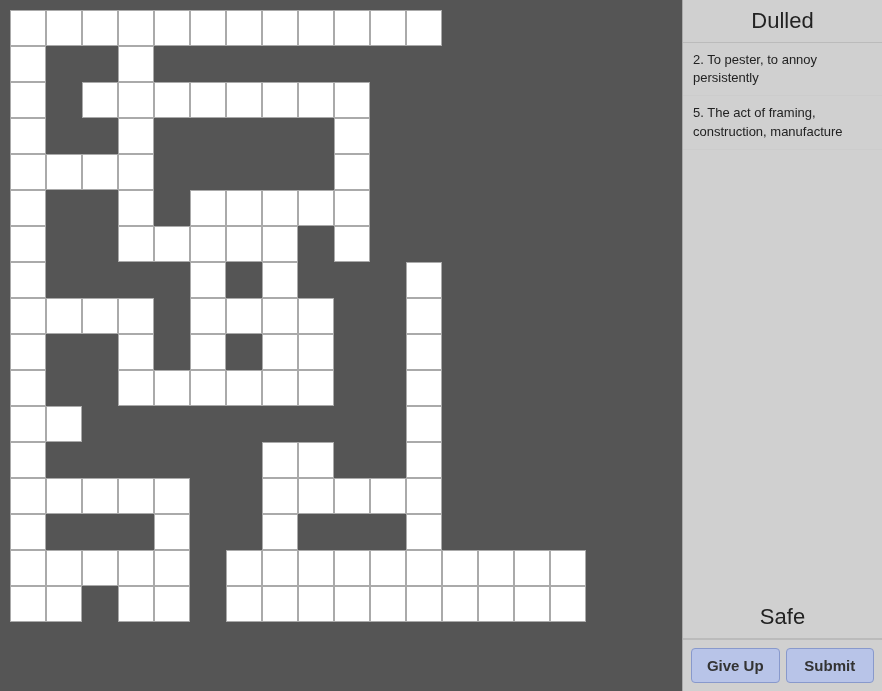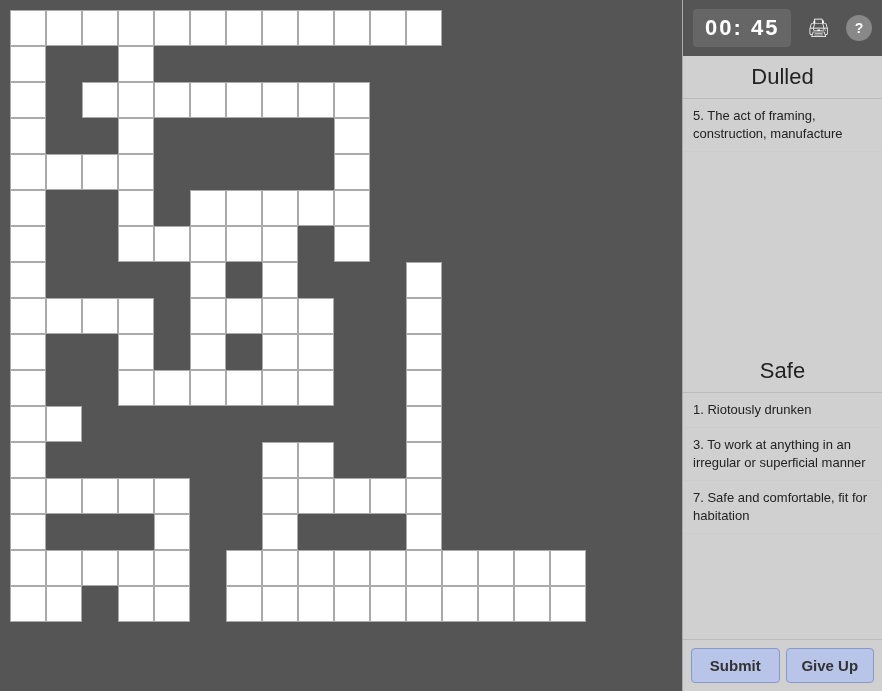--- a/index.html
+++ b/index.html
@@ -425,37 +425,28 @@
         <div class="cell white" style="width: 36px; height: 36px;"></div>
         <div class="cell white" style="width: 36px; height: 36px;"></div>
         <div class="cell white" style="width: 36px; height: 36px;"></div>
         <div class="cell white" style="width: 36px; height: 36px;"></div>
         <div class="cell white" style="width: 36px; height: 36px;"></div>
       </div>
   </div>
 </div>
 
 <div id="sidebar">
-  <div id="timer-row">
-    <div id="timer-display">00: 45</div>
-    <span class="timer-icon">🖨</span>
-    <span class="timer-icon" style="background:#888;border-radius:50%;width:26px;height:26px;display:flex;align-items:center;justify-content:center;font-size:14px;font-weight:bold;">?</span>
-  </div>
 
   <div class="clues-section">
     <div class="clues-header">Dulled</div>
     <div class="clues-list" id="across-list">
+        <div class="clue-item">2. To pester, to annoy persistently</div>
         <div class="clue-item">5. The act of framing, construction, manufacture</div>
       </div>
 
     <div class="clues-header" style="margin-top:4px;">Safe</div>
-    <div class="clues-list" id="down-list">
-        <div class="clue-item">1. Riotously drunken</div>
-        <div class="clue-item">3. To work at anything in an irregular or superficial manner</div>
-        <div class="clue-item">7. Safe and comfortable, fit for habitation</div>
-      </div>
   </div>
 
   <div id="bottom-buttons">
+    <button class="action-btn">Give Up</button>
     <button class="action-btn">Submit</button>
-    <button class="action-btn">Give Up</button>
   </div>
 </div>
 
 </body></html>

